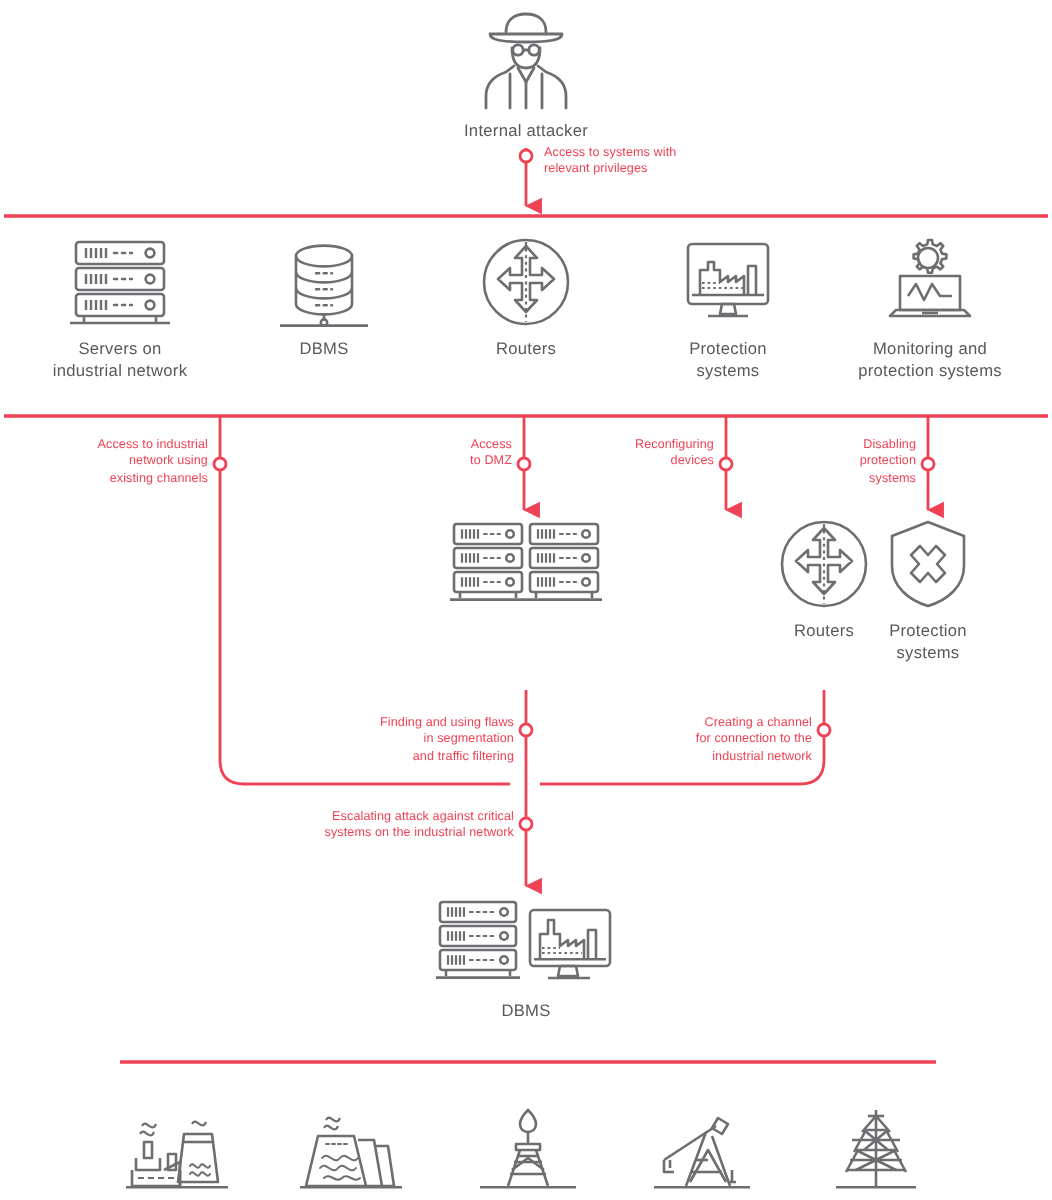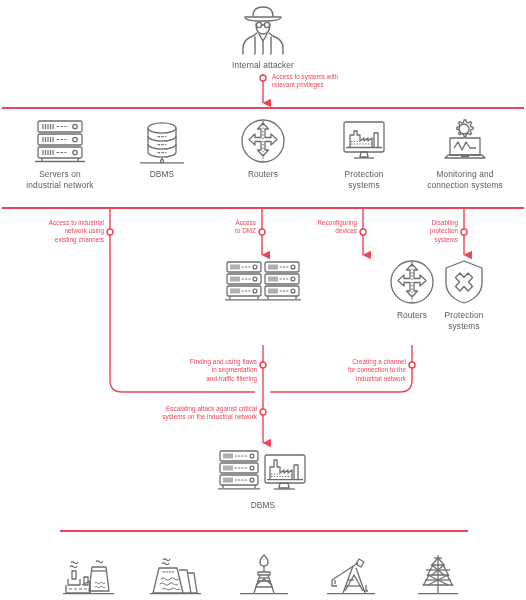--- a/index.html
+++ b/index.html
@@ -187,21 +187,21 @@
       <g fill="none" stroke="#6d6e71" stroke-width="1.3" stroke-linejoin="round">
         <path d="M22,12 a5,5 0 1,0 10,0 a5,5 0 1,0 -10,0"></path>
         <path d="M27,3 L29,3 L29.4,5.2 L31.5,6 L33.2,4.6 L34.6,6 L33.2,7.8 L34,9.8 L36.2,10.2 L36.2,12.2 L34,12.6 L33.2,14.6 L34.6,16.3 L33.2,17.7 L31.5,16.4 L29.4,17.2 L29,19.4 L27,19.4 L26.6,17.2 L24.5,16.4 L22.8,17.7 L21.4,16.3 L22.8,14.6 L22,12.6 L19.8,12.2 L19.8,10.2 L22,9.8 L22.8,7.8 L21.4,6 L22.8,4.6 L24.5,6 L26.6,5.2 Z"></path>
         <path d="M13,21 L43,21 L43,38 L13,38 Z"></path>
         <path d="M8,41 L48,41 L45,38 L11,38 Z"></path>
         <path d="M17,31 L21,25 L25,33 L29,25 L33,31 L39,31"></path>
         <line x1="24" y1="39.5" x2="32" y2="39.5"></line>
       </g>
     </svg>
     <div class="cap">Monitoring and
-connection systems</div>
+protection systems</div>
   </div>
 
   <div class="anno r" style="left:20px;top:219px;width:84px;">Access to industrial
 network using
 existing channels</div>
   <div class="anno r" style="left:196px;top:219px;width:60px;">Access
 to DMZ</div>
   <div class="anno r" style="left:293px;top:219px;width:64px;">Reconfiguring
 devices</div>
   <div class="anno r" style="left:403px;top:219px;width:55px;">Disabling

